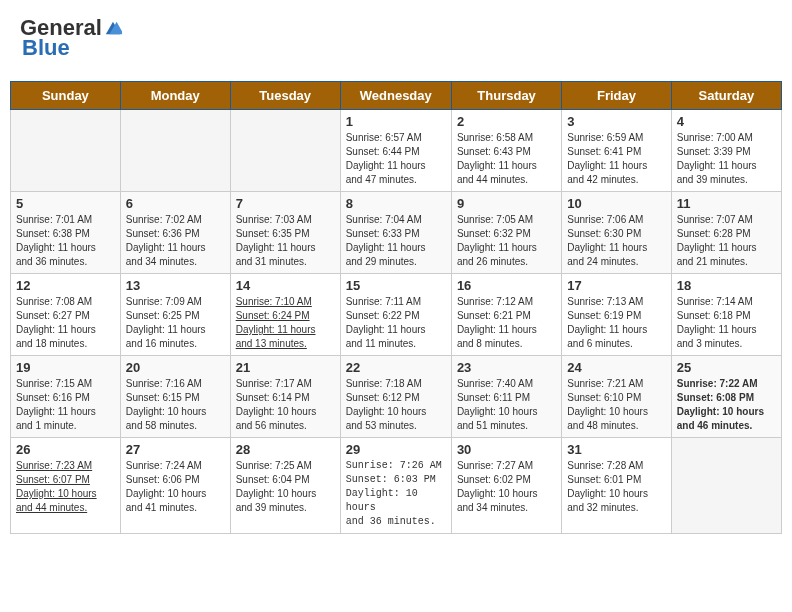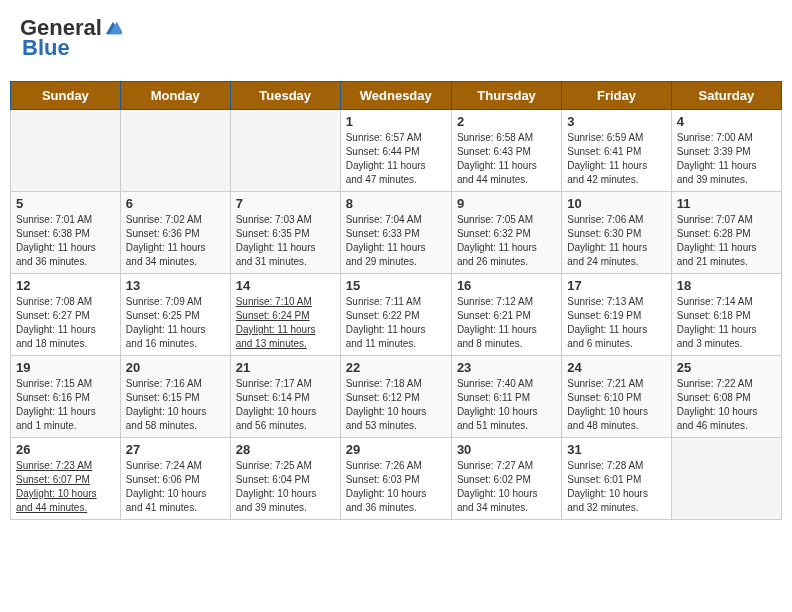--- a/index.html
+++ b/index.html
@@ -291,21 +291,21 @@
         </td>
         <td>
           <span class="day-number">24</span>
           <div class="day-info" style="white-space: pre-line;">Sunrise: 7:21 AM
 Sunset: 6:10 PM
 Daylight: 10 hours
 and 48 minutes.</div>
         </td>
         <td>
           <span class="day-number">25</span>
-          <div class="day-info" style="white-space: pre-line;">Sunrise: 7:22 AM
+          <div class="day-info" style="white-space: pre-line; font-weight: bold;">Sunrise: 7:22 AM
 Sunset: 6:08 PM
 Daylight: 10 hours
 and 46 minutes.</div>
         </td>
       </tr>
       <tr>
         <td>
           <span class="day-number">26</span>
           <div class="day-info" style="white-space: pre-line; text-decoration: underline;">Sunrise: 7:23 AM
 Sunset: 6:07 PM
@@ -321,21 +321,21 @@
         </td>
         <td>
           <span class="day-number">28</span>
           <div class="day-info" style="white-space: pre-line;">Sunrise: 7:25 AM
 Sunset: 6:04 PM
 Daylight: 10 hours
 and 39 minutes.</div>
         </td>
         <td>
           <span class="day-number">29</span>
-          <div class="day-info" style="white-space: pre-line;">Sunrise: 7:26 AM
+          <div class="day-info" style="white-space: pre-line; font-family: Liberation Mono, monospace;">Sunrise: 7:26 AM
 Sunset: 6:03 PM
 Daylight: 10 hours
 and 36 minutes.</div>
         </td>
         <td>
           <span class="day-number">30</span>
           <div class="day-info" style="white-space: pre-line;">Sunrise: 7:27 AM
 Sunset: 6:02 PM
 Daylight: 10 hours
 and 34 minutes.</div>

